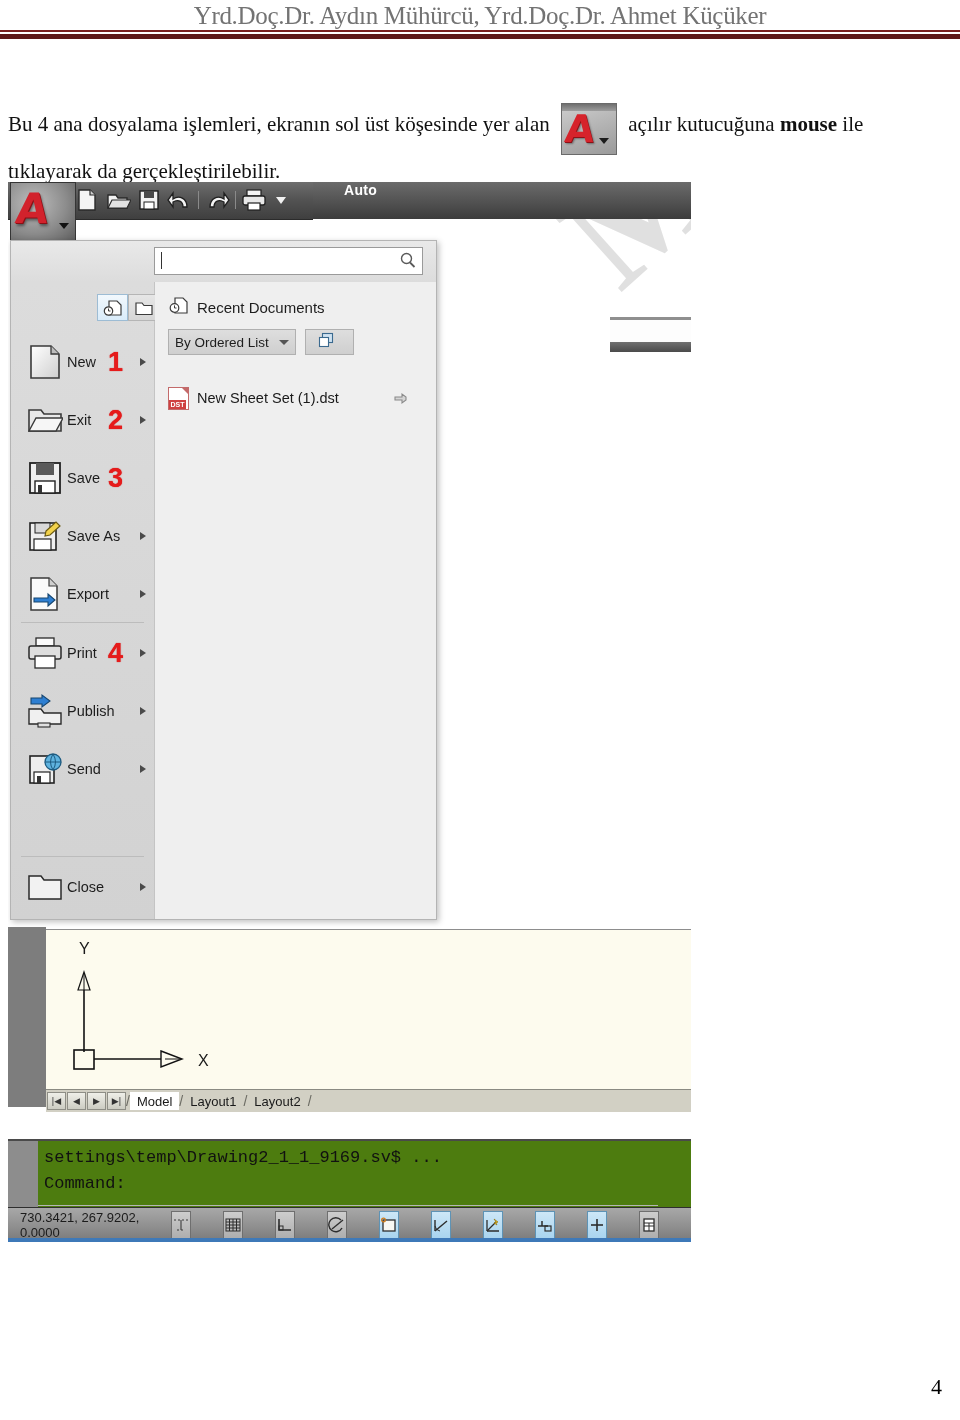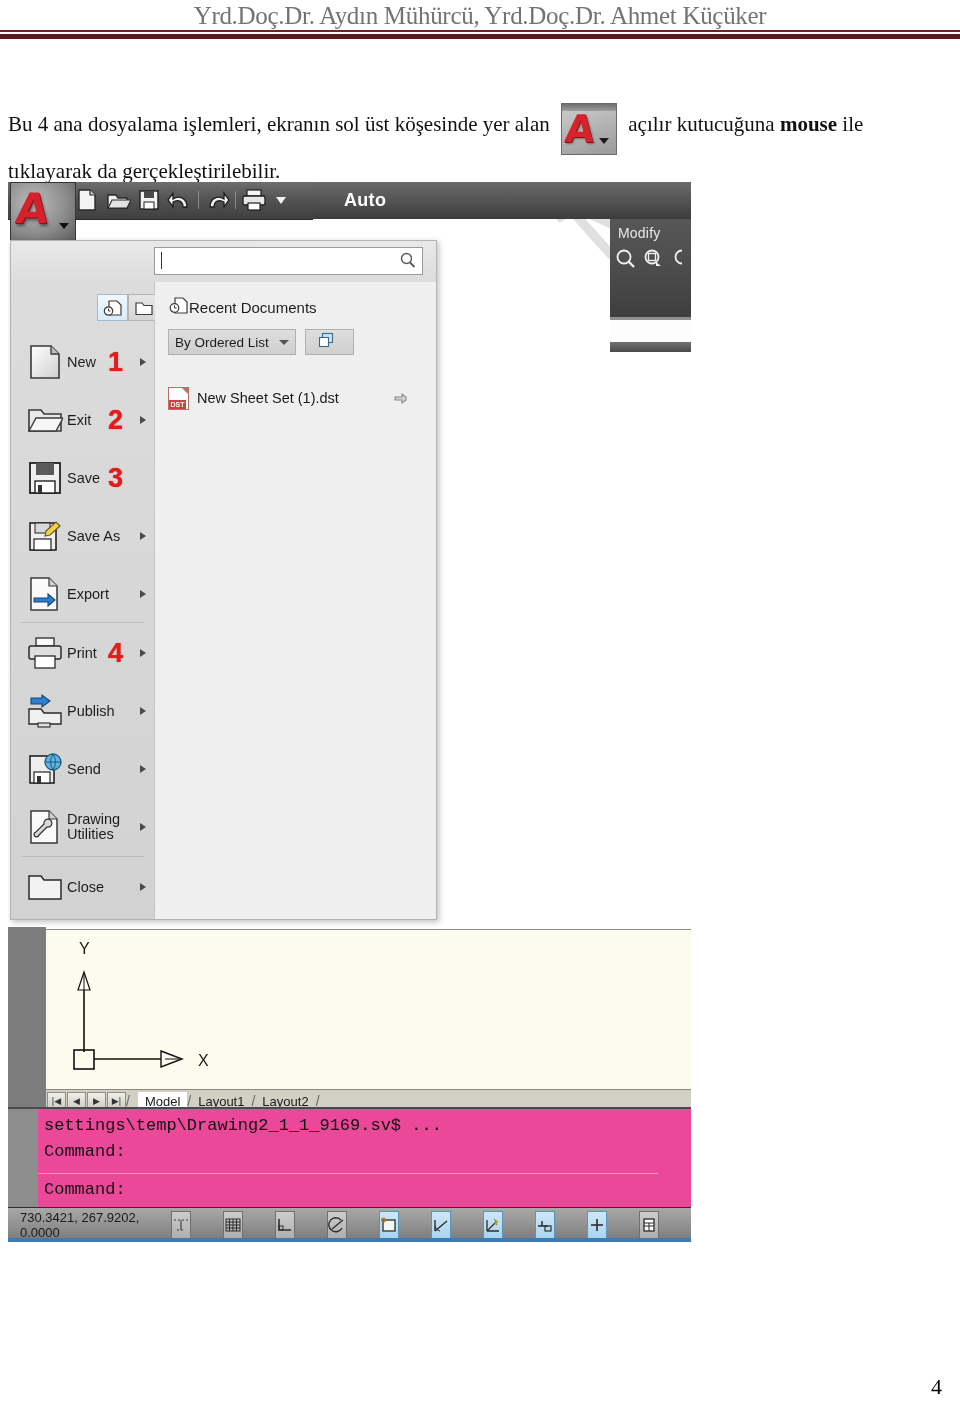--- a/index.html
+++ b/index.html
@@ -118,22 +118,22 @@
   }
   .appbtn .caret {
     position:absolute; right:6px; bottom:12px;
     width:0;height:0;border-left:5px solid transparent;border-right:5px solid transparent;border-top:6px solid #111;
   }
 
   
   .titlestrip {
     position:absolute; left:305px; top:0; width:378px; height:37px;
     background: linear-gradient(180deg,#6b6b6b 0%, #4f4f4f 60%, #3c3c3c 100%);
-    color:#ffffff; font-weight:bold; font-size:18px;
-    display:flex; align-items:center; padding-left:31px;
+    color:#ffffff; font-weight:bold; font-size:14px;
+    display:flex; padding-left:31px;
     letter-spacing: .3px;
   }
 
   
   .ribbon-right {
     position:absolute; left:602px; top:37px; width:81px; height:98px;
     background: linear-gradient(180deg,#575757 0%, #4a4a4a 60%, #3e3e3e 100%);
   }
   .ribbon-right .rlabel{
     color:#e8e8e8; font-size:14px; padding:6px 0 0 8px; letter-spacing:.2px;
@@ -213,21 +213,21 @@
     border-left:6px solid #4a4a4a;
   }
   .msep{ position:absolute; left:10px; width:123px; height:1px; background:#bcbcbc;}
 
   
   .menu-right{
     position:absolute; left:144px; top:41px; width:281px; height:637px;
     background:#efefef;
   }
   .rd-head{
-    position:absolute; left:14px; top:14px; display:flex; align-items:center; 
+    position:absolute; left:14px; top:14px; display:flex; align-items:center; gap:8px;
     font-size:15px; color:#1d1d1d;
   }
   .sortrow{ position:absolute; left:13px; top:47px; display:flex; gap:9px; align-items:center;}
   .combo{
     height:24px; background:linear-gradient(180deg,#dedede,#cfcfcf);
     border:1px solid #b0b0b0; display:flex;align-items:center; padding:0 6px;
     font-size:13.5px; color:#1d1d1d; gap:10px;
   }
   .combo .dn{ width:0;height:0;border-left:5px solid transparent;border-right:5px solid transparent;border-top:5px solid #555;}
   .iconcombo{
@@ -280,26 +280,26 @@
   }
   .navbtn{
     width:17px;height:16px;margin-left:1px;background:linear-gradient(180deg,#efefe8,#ccccc2);
     border:1px solid #8e8e86; display:flex;align-items:center;justify-content:center;
     font-size:9px; color:#333;
   }
   .tabchip{
     height:18px; padding:0 7px; display:flex;align-items:center;
     font-size:13px; color:#1a1a1a; font-family:"Liberation Sans", sans-serif;
   }
-  .tabchip.active{ background:#ffffff;margin-left:8px; }
+  .tabchip.active{ background:#ffffff; }
   .tabslash{ color:#6b6b63; font-size:14px; }
 
   
   .cmdwrap{
-    position:absolute; left:0; top:925px; width:683px; height:100px; background:#ec4899;
+    position:absolute; left:0; top:957px; width:683px; height:100px; background:#4d7c0f;
     border-top:2px solid #4a4a4a;
   }
   .cmdgrip{ position:absolute; left:0; top:0; width:30px; height:100px; background:#8d8d8d;}
   .cmdtext{
     position:absolute; left:36px; top:4px; width:640px;
     font-family:"Liberation Mono", monospace; font-size:17px; color:#111; line-height:26px;
   }
   .cmdsep{ position:absolute; left:30px; top:64px; width:620px; height:1px; background:#b5b5b5; }
 
   
@@ -414,43 +414,20 @@
           </svg>
       </span>
     </div>
   </div>
 
   <div class="appbtn">
     <span class="A">A</span>
     <span class="caret"></span>
   </div>
 
-  <div class="ribbon-right">
-    <div class="rlabel">Modify</div>
-    <div class="ricons">
-      <span>
-        <svg width="22" height="22" viewBox="0 0 22 22">
-            <circle cx="9" cy="9" r="6.5" fill="none" stroke="#f0f0f0" stroke-width="1.8"></circle>
-            <line x1="13.5" y1="13.5" x2="19" y2="19" stroke="#f0f0f0" stroke-width="2.4"></line>
-          </svg>
-      </span>
-      <span>
-        <svg width="22" height="22" viewBox="0 0 22 22">
-            <circle cx="9" cy="9" r="6.5" fill="none" stroke="#f0f0f0" stroke-width="1.8"></circle>
-            <rect x="5.5" y="5.5" width="7" height="7" fill="none" stroke="#f0f0f0" stroke-width="1.3"></rect>
-            <path d="M13 14 l5 4 l-5 0 z" fill="#f0f0f0"></path>
-          </svg>
-      </span>
-      <span>
-        <svg width="14" height="22" viewBox="0 0 14 22">
-            <path d="M11 2.5 A6.5 6.5 0 0 0 11 15.5" fill="none" stroke="#f0f0f0" stroke-width="1.8"></path>
-          </svg>
-      </span>
-    </div>
-  </div>
   <div class="ribbon-divider"></div>
   <div class="ribbon-white"></div>
   <div class="ribbon-dark2"></div>
 
   <div class="appmenu">
 
     <div class="appmenu-top">
       <div class="searchbox" title="">
         <span class="caret-bar"></span>
         <span class="mag">
@@ -579,33 +556,20 @@
               <rect x="6" y="20" width="16" height="11" fill="#fff" stroke="#222" stroke-width="1.2"></rect>
               <rect x="9" y="24" width="4" height="7" fill="#333"></rect>
               <circle cx="25" cy="10" r="8" fill="#5fb3df" stroke="#1d5b80" stroke-width="1.3"></circle>
               <path d="M17 10 h16 M25 2 q5 8 0 16 q-5 -8 0 -16" fill="none" stroke="#1d5b80" stroke-width="1"></path>
             </svg>
         </span>
         <span class="lbl">Send</span>
         <span class="arrow"></span>
       </div>
 
-      <div class="mitem" style="top:517px">
-        <span class="ic">
-          <svg width="34" height="36" viewBox="0 0 34 36">
-              <path d="M3 2 h18 l8 8 v24 h-26 z" fill="#fafafa" stroke="#3a3a3a" stroke-width="1.5"></path>
-              <path d="M21 2 v8 h8" fill="#cfcfcf" stroke="#3a3a3a" stroke-width="1.2"></path>
-              <path d="M11 26 l8 -8 a4 4 0 1 0 -3 -3 l-8 8 a2.5 2.5 0 1 0 3 3 z" fill="#d8d8d8" stroke="#333" stroke-width="1.2"></path>
-            </svg>
-        </span>
-        <span class="lbl">
-          <span>Drawing</span><br><span>Utilities</span>
-        </span>
-        <span class="arrow"></span>
-      </div>
       <div class="msep" style="top:574px"></div>
 
       <div class="mitem" style="top:577px">
         <span class="ic">
           <svg width="36" height="32" viewBox="0 0 36 32">
               <path d="M2 5 h12 l3 4 h17 v19 h-32 z" fill="#f2f2f2" stroke="#2a2a2a" stroke-width="1.5"></path>
             </svg>
         </span>
         <span class="lbl">Close</span>
         <span class="arrow"></span>

